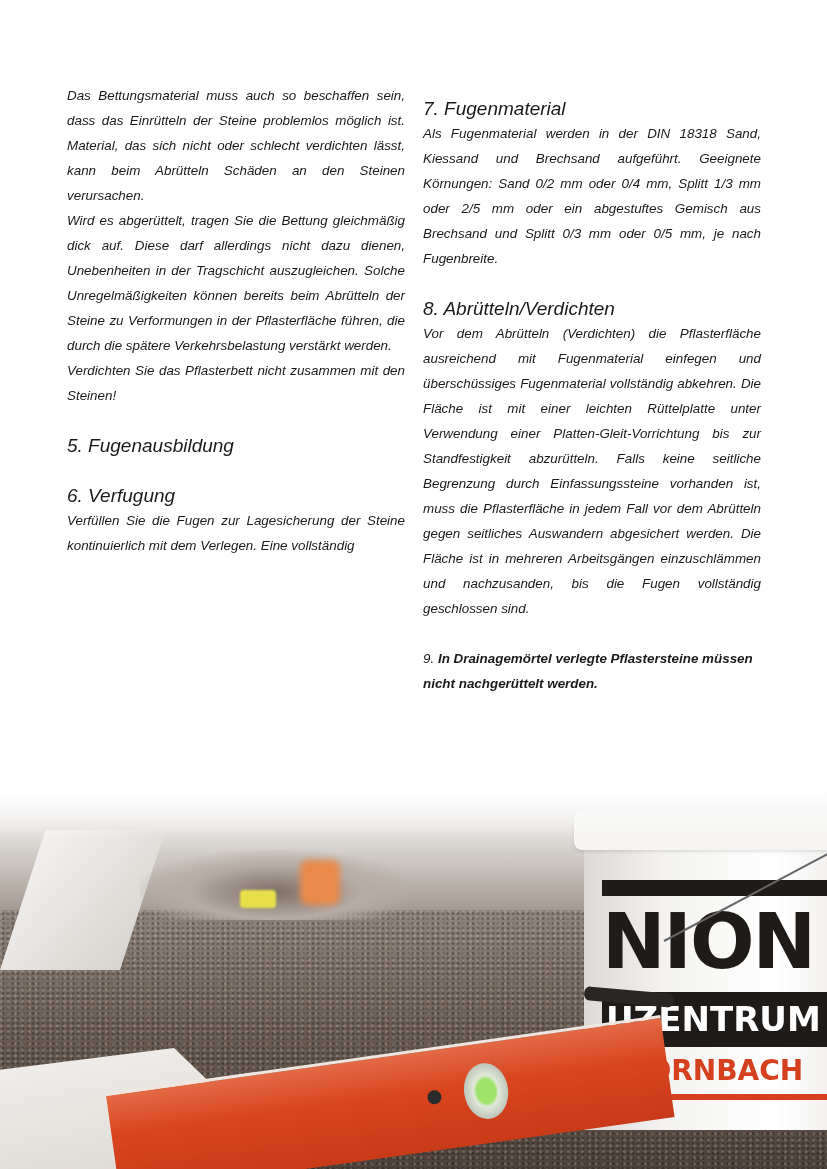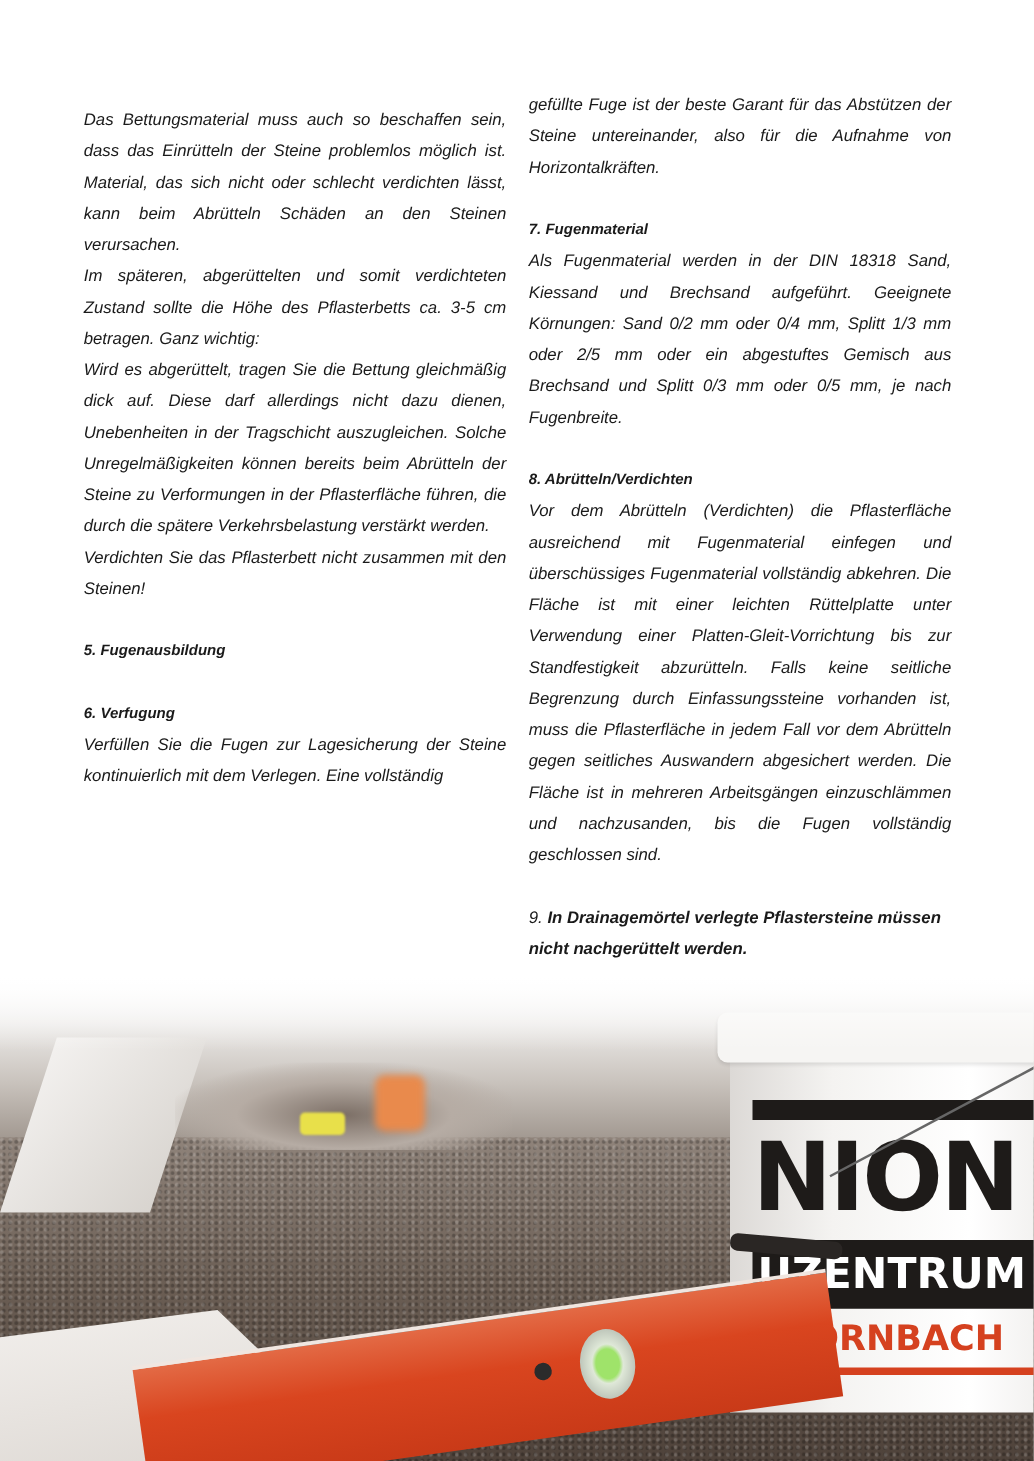--- a/index.html
+++ b/index.html
@@ -11,21 +11,21 @@
   }
   .col {
     position: absolute; top: 71px; width: 338px;
     font-style: italic; font-size: 13.4px; line-height: 25px;
     text-align: justify;
   }
   .col.left { left: 67px; margin-top: 12px; }
   .col.right { left: 423px; }
   .col p { margin: 0; }
   .col .gap { height: 25px; }
-  .col h3 { margin: 0; font-size: 12px; font-weight: bold; font-style: italic; line-height: 25px; }
+  .col h3 { margin: 0; font-size: 19px; font-weight: normal; font-style: italic; line-height: 25px; }
   .col .bold { font-weight: bold; }
 
   
   .photo {
     position: absolute; left: 0; top: 780px; width: 827px; height: 389px; overflow: hidden;
     background: linear-gradient(180deg, #ffffff 0%, #eceae8 10%, #c9c3bd 22%, #8d8279 40%, #6e6259 60%, #5b4f46 80%, #4f443c 100%);
   }
   .photo .fade {
     position: absolute; left: 0; top: 0; width: 100%; height: 60px;
     background: linear-gradient(180deg, #ffffff 0%, rgba(255,255,255,0) 100%);
@@ -104,32 +104,30 @@
   }
   .logo .unio { font-size: 19px; line-height: 20px; letter-spacing: -0.5px; }
   .logo .stone { font-size: 13px; line-height: 14px; margin-left: 3px; position: relative; top: -6px; border-top: 3px solid #6d28d9; padding-top: 0; }
   .logo .reg { font-size: 8px; position: relative; top: -10px; margin-left: 1px; }
 </style>
 </head>
 <body>
 
 <div class="col left">
   <p>Das Bettungsmaterial muss auch so beschaffen sein, dass das Einrütteln der Steine problemlos möglich ist. Material, das sich nicht oder schlecht verdichten lässt, kann beim Abrütteln Schäden an den Steinen verursachen.</p>
-  <p>Im späteren, abgerüttelten und somit verdichteten Zustand sollte die Höhe des Pflasterbetts ca. 3-5 cm betragen. Ganz wichtig:</p>
   <p>Wird es abgerüttelt, tragen Sie die Bettung gleichmäßig dick auf. Diese darf allerdings nicht dazu dienen, Unebenheiten in der Tragschicht auszugleichen. Solche Unregelmäßigkeiten können bereits beim Abrütteln der Steine zu Verformungen in der Pflasterfläche führen, die durch die spätere Verkehrsbelastung verstärkt werden.</p>
   <p>Verdichten Sie das Pflasterbett nicht zusammen mit den Steinen!</p>
   <div class="gap"></div>
   <h3>5. Fugenausbildung</h3>
   <div class="gap"></div>
   <h3>6. Verfugung</h3>
   <p>Verfüllen Sie die Fugen zur Lagesicherung der Steine kontinuierlich mit dem Verlegen. Eine vollständig</p>
 </div>
 
 <div class="col right">
-  <p>gefüllte Fuge ist der beste Garant für das Abstützen der Steine untereinander, also für die Aufnahme von Horizontalkräften.</p>
   <div class="gap"></div>
   <h3>7. Fugenmaterial</h3>
   <p style="font-style:italic;">Als Fugenmaterial werden in der DIN 18318 Sand, Kiessand und Brechsand aufgeführt. Geeignete Körnungen: Sand 0/2 mm oder 0/4 mm, Splitt 1/3 mm oder 2/5 mm oder ein abgestuftes Gemisch aus Brechsand und Splitt 0/3 mm oder 0/5 mm, je nach Fugenbreite.</p>
   <div class="gap"></div>
   <h3>8. Abrütteln/Verdichten</h3>
   <p>Vor dem Abrütteln (Verdichten) die Pflasterfläche ausreichend mit Fugenmaterial einfegen und überschüssiges Fugenmaterial vollständig abkehren. Die Fläche ist mit einer leichten Rüttelplatte unter Verwendung einer Platten-Gleit-Vorrichtung bis zur Standfestigkeit abzurütteln. Falls keine seitliche Begrenzung durch Einfassungssteine vorhanden ist, muss die Pflasterfläche in jedem Fall vor dem Abrütteln gegen seitliches Auswandern abgesichert werden. Die Fläche ist in mehreren Arbeitsgängen einzuschlämmen und nachzusanden, bis die Fugen vollständig geschlossen sind.</p>
   <div class="gap"></div>
   <p style="text-align:left;">
     <span>9.</span>
     <span class="bold">In Drainagemörtel verlegte Pflastersteine müssen nicht nachgerüttelt werden.</span>

